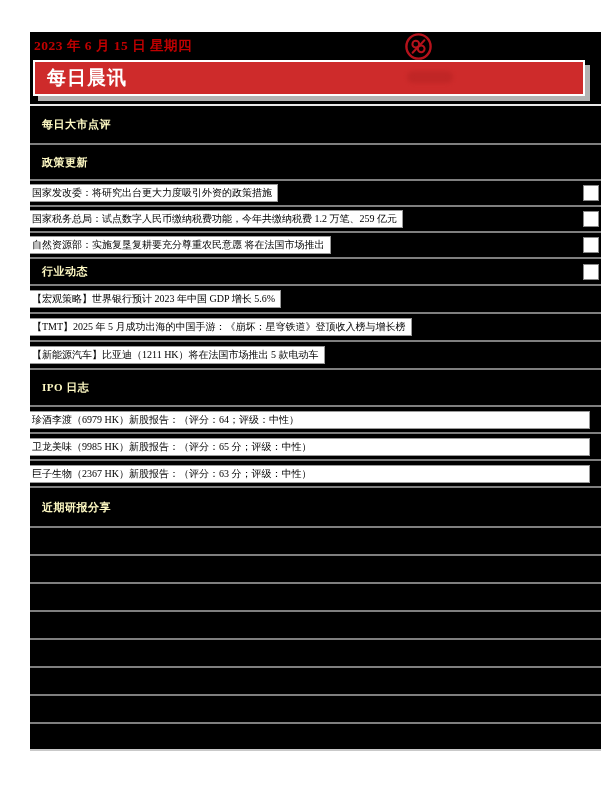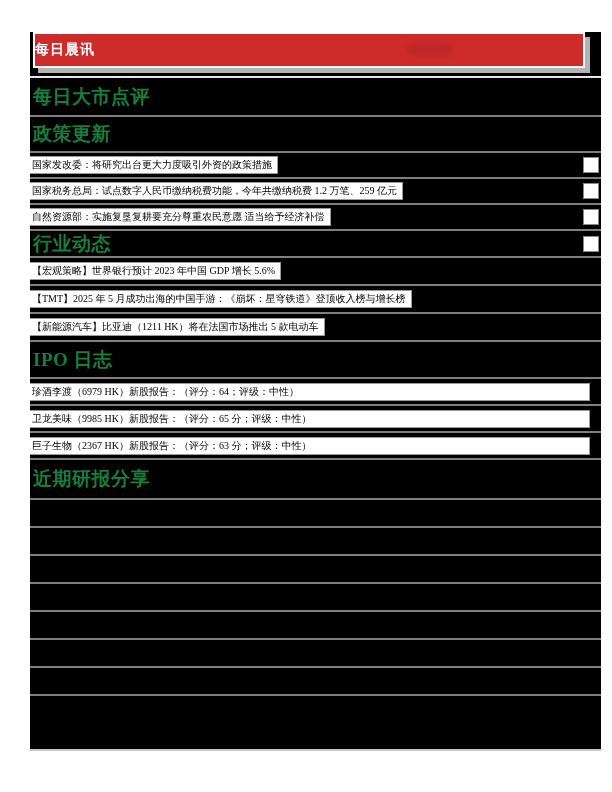--- a/index.html
+++ b/index.html
@@ -19,34 +19,34 @@
     color:#c00000; font-weight:bold; font-size:13.5px; padding-left:4px;
     font-family:"Liberation Serif", serif; letter-spacing:0.5px;
   }
   .logo { position:absolute; left:375px; top:1px; width:27px; height:27px; }
   
   .banner-wrap { height:44px; flex:none; position:relative; padding-left:3px; padding-top:0; }
   .banner {
     width:548px; height:32px; background:#ce2b2b; border:2px solid #ffffff;
     box-shadow:5px 5px 0 #b3b3b3; display:flex; align-items:center; position:relative;
   }
-  .banner-title { color:#ffffff; font-weight:bold; font-size:14px; letter-spacing:1px; }
+  .banner-title { color:#ffffff; font-weight:bold; font-size:19px; padding-left:12px; letter-spacing:1px; }
   .wm {
     position:absolute; left:372px; top:9px; width:46px; height:12px;
     background:#b02020; opacity:0.45; border-radius:6px; filter:blur(2px);
   }
   .thin-line { height:2px; background:#e8e8e8; margin-top:0; flex:none; }
   
   .row {
     border-bottom:2px solid #7f7f7f; box-sizing:border-box; position:relative;
     display:flex; align-items:center; flex:none; background:#000;
   }
   .row.header {
-    color:#15803d; font-weight:bold; font-size:19px;
-    font-family:"Liberation Serif", serif; padding-left:3px; letter-spacing:0.5px;
+    color:#fef9c3; font-weight:bold; font-size:11px;
+    font-family:"Liberation Serif", serif; padding-left:12px; letter-spacing:0.5px;
   }
   .h38{height:39px} .h36{height:36px} .h26{height:26px} .h29{height:27px}
   .h28{height:28px} .h37{height:37px} .h27{height:27px} .h25{height:40px}
   .hl-bar {
     display:inline-block; background:#ffffff; color:#000000;
     font-size:10px; line-height:12px; font-family:"Liberation Serif", serif;
     padding:2px 5px 2px 2px; border:1px solid #9a9a9a; border-left:none;
     white-space:nowrap; overflow:hidden; max-width:540px;
   }
   .full-bar {
@@ -59,20 +59,33 @@
     position:absolute; right:2px; top:50%; transform:translateY(-50%);
     width:14px; height:14px; background:#ffffff; border:1px solid #8a8a8a;
   }
   .empty-last { flex:1 1 auto; border-bottom:none; }
 </style>
 </head>
 <body>
 
 <div class="panel">
 
+  <div class="date-row">
+    <span class="date-text">2023 年 6 月 15 日 星期四</span>
+    <span class="logo">
+      <svg width="27" height="27" viewBox="0 0 27 27">
+        <circle cx="13.5" cy="13.5" r="12.1" fill="none" stroke="#b5121b" stroke-width="2.4"></circle>
+        <g fill="none" stroke="#b5121b" stroke-width="2" stroke-linecap="round">
+          <circle cx="10.8" cy="11.2" r="3.4"></circle>
+          <circle cx="16.2" cy="15.8" r="3.4"></circle>
+          <path d="M7.6 19.8 L19.4 7.2"></path>
+        </g>
+      </svg>
+    </span>
+  </div>
 
   <div class="banner-wrap">
     <div class="banner">
       <span class="banner-title">每日晨讯</span>
       <span class="wm"></span>
     </div>
   </div>
 
   <div class="thin-line"></div>
 
@@ -86,21 +99,21 @@
 
   <div class="row item h26">
     <span class="hl-bar">国家发改委：将研究出台更大力度吸引外资的政策措施</span>
     <span class="sq"></span>
   </div>
   <div class="row item h26">
     <span class="hl-bar">国家税务总局：试点数字人民币缴纳税费功能，今年共缴纳税费 1.2 万笔、259 亿元</span>
     <span class="sq"></span>
   </div>
   <div class="row item h26">
-    <span class="hl-bar">自然资源部：实施复垦复耕要充分尊重农民意愿 适当给予经济补偿</span>
+    <span class="hl-bar">自然资源部：实施复垦复耕要充分尊重农民意愿 将在法国市场推出</span>
     <span class="sq"></span>
   </div>
 
   <div class="row header h29">
     <span>行业动态</span>
     <span class="sq"></span>
   </div>
 
   <div class="row item h28">
     <span class="hl-bar">【宏观策略】世界银行预计 2023 年中国 GDP 增长 5.6%</span>

